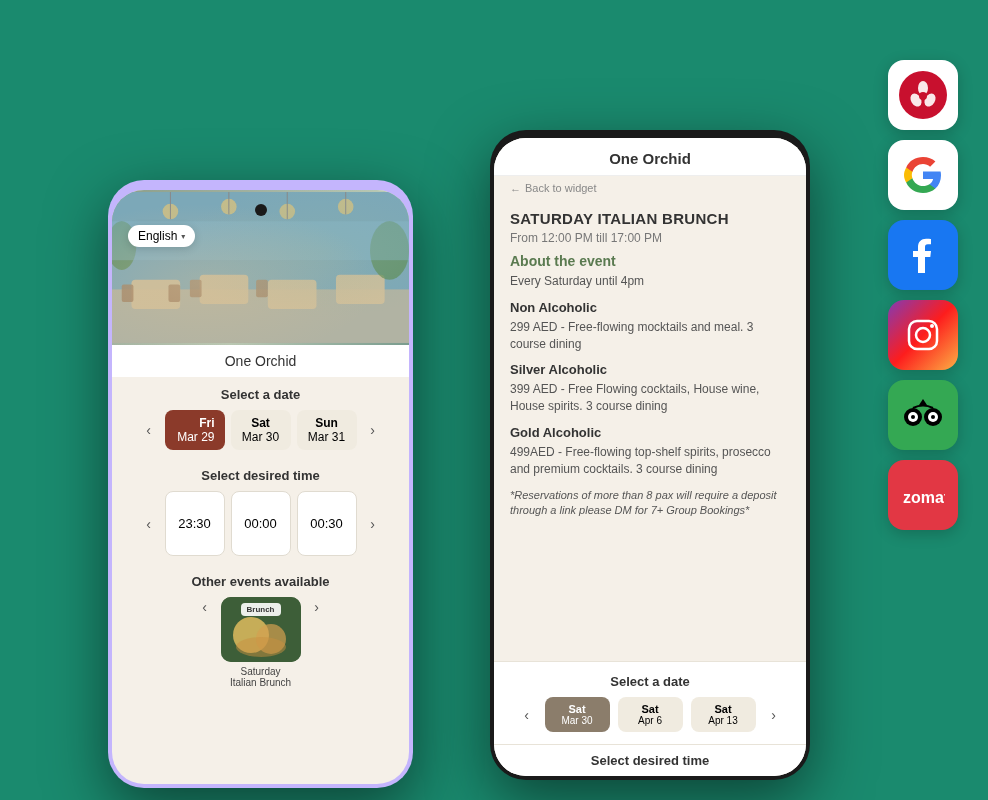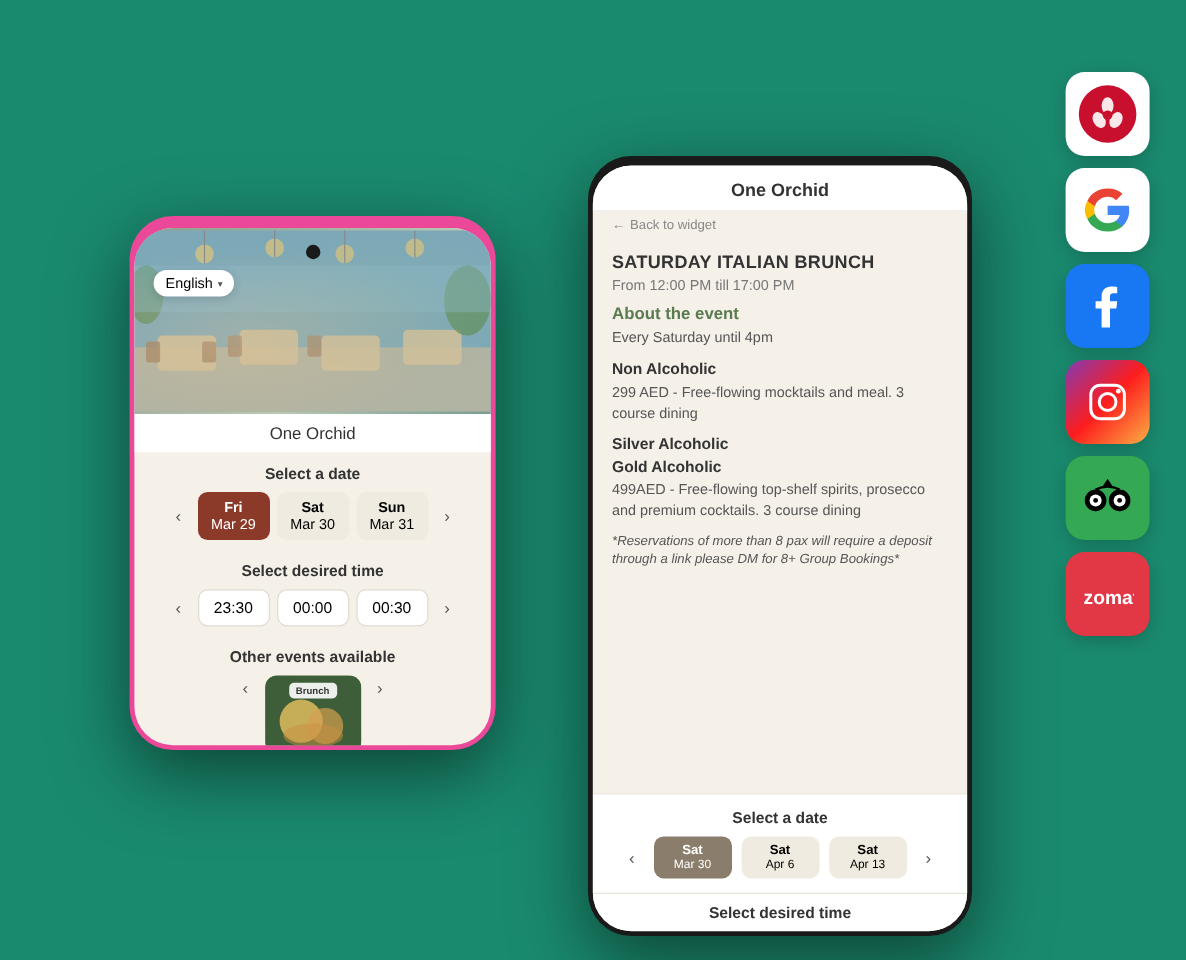--- a/index.html
+++ b/index.html
@@ -11,22 +11,22 @@
       overflow: hidden;
       position: relative;
     }
 
     
     .phone-left {
       position: absolute;
       left: 108px;
       top: 180px;
       width: 305px;
-      height: 445px;
-      background: #ec4899;
+      height: 608px;
+      background: #c4b5fd;
       border-radius: 36px;
       box-shadow: 0 20px 60px rgba(0,0,0,0.5);
       overflow: hidden;
     }
 
     .phone-left-inner {
       position: absolute;
       top: 10px;
       left: 4px;
       right: 4px;
@@ -133,20 +133,21 @@
       background: #f0ebe0;
       border-radius: 8px;
       padding: 6px 10px;
       text-align: center;
       min-width: 60px;
     }
 
     .date-chip.active {
       background: #8b3a2a;
       color: white;
+      text-align: right;
     }
 
     .date-chip .day {
       font-size: 12px;
       font-weight: 600;
     }
 
     .date-chip .date {
       font-size: 12px;
     }
@@ -154,21 +155,21 @@
     .time-row {
       display: flex;
       align-items: center;
       gap: 6px;
       justify-content: center;
     }
 
     .time-chip {
       background: white;
       border-radius: 8px;
-      padding: 7px 10px;
+      padding: 24px 10px;
       text-align: center;
       min-width: 60px;
       font-size: 13px;
       font-weight: 500;
       border: 1px solid #e0dbd0;
     }
 
     .other-events {
       padding: 8px 12px;
     }
@@ -536,25 +537,26 @@
       <div class="event-title-main">SATURDAY ITALIAN BRUNCH</div>
       <div class="event-time">From 12:00 PM till 17:00 PM</div>
 
       <div class="about-title">About the event</div>
       <div class="about-text">Every Saturday until 4pm</div>
 
       <div class="package-title">Non Alcoholic</div>
       <div class="package-desc">299 AED - Free-flowing mocktails and meal. 3 course dining</div>
 
       <div class="package-title">Silver Alcoholic</div>
+      <div class="package-desc">399 AED - Free Flowing cocktails, House wine, House spirits. 3 course dining</div>
 
       <div class="package-title">Gold Alcoholic</div>
       <div class="package-desc">499AED - Free-flowing top-shelf spirits, prosecco and premium cocktails. 3 course dining</div>
 
-      <div class="notice-text">*Reservations of more than 8 pax will require a deposit through a link please DM for 8+ Group Bookings*</div>
+      <div class="notice-text">*Reservations of more than 8 pax will require a deposit through a link please DM for 7+ Group Bookings*</div>
     </div>
 
     <div class="date-section-phone2">
       <div class="date-section-title">Select a date</div>
       <div class="date-row-phone2">
         <div class="arrow-btn">‹</div>
         <div class="date-chip2 active">
           <div class="day">Sat</div>
           <div class="date">Mar 30</div>
         </div>

